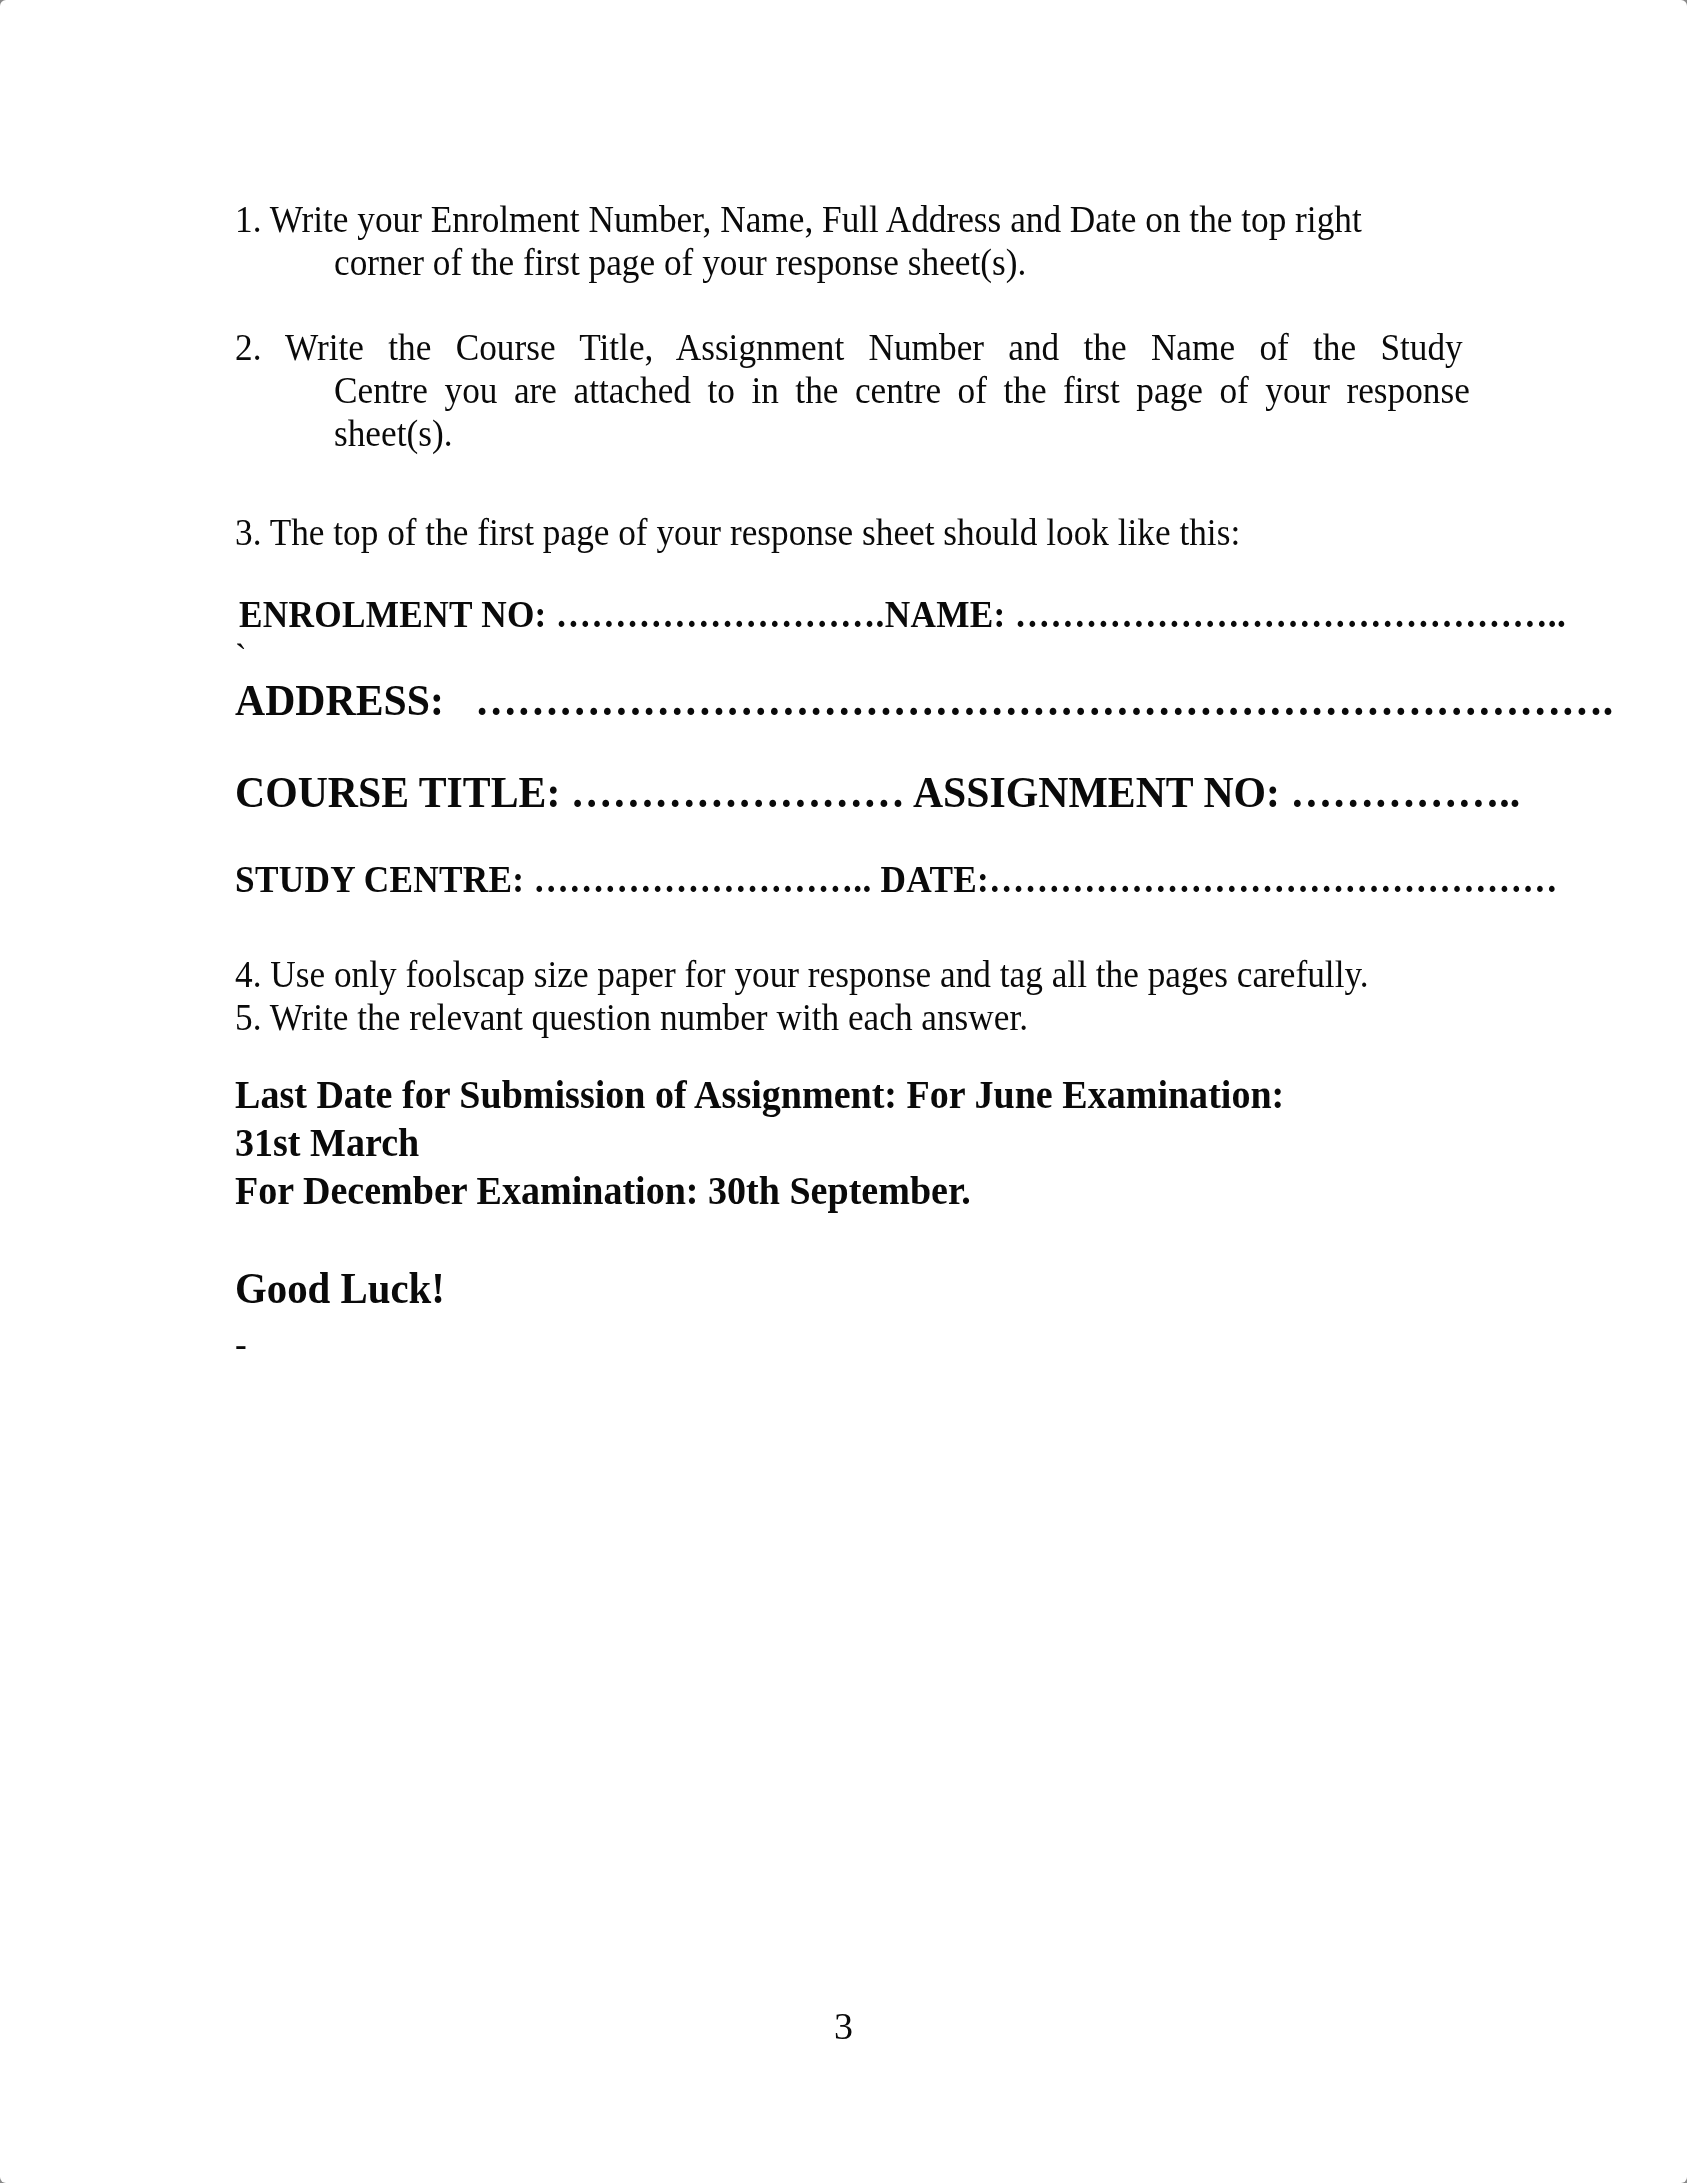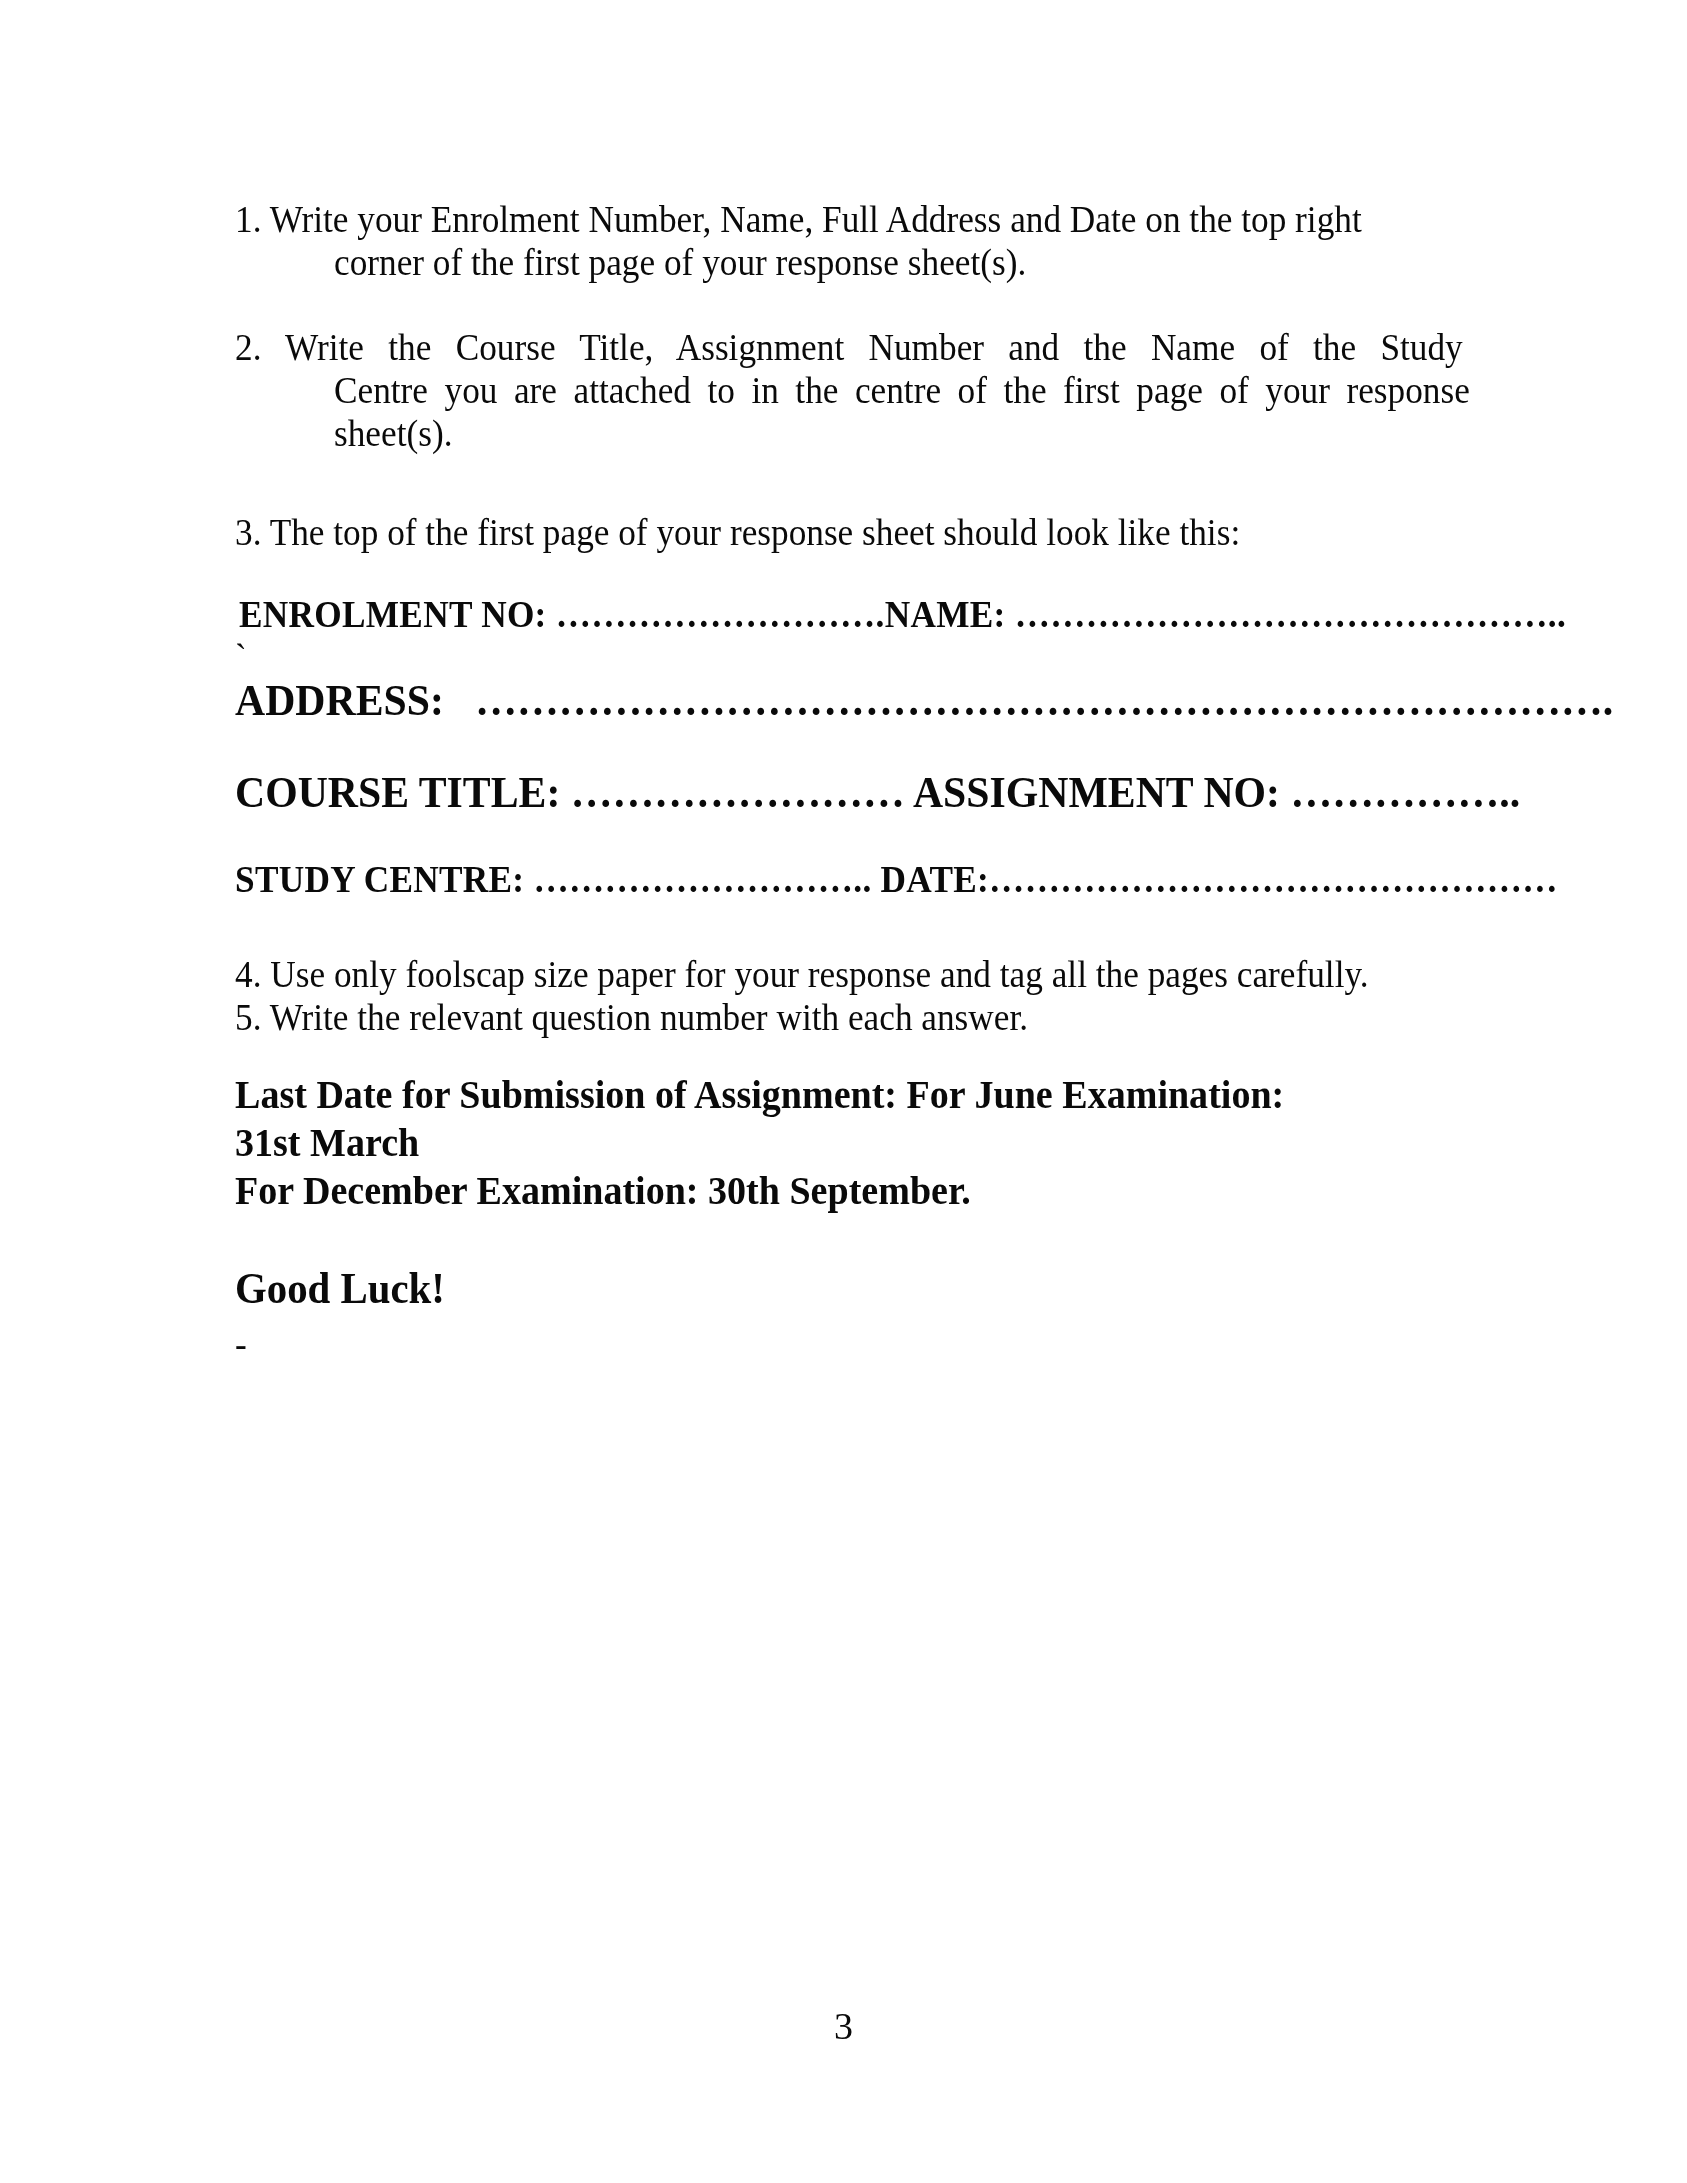--- a/index.html
+++ b/index.html
@@ -4,20 +4,21 @@
 <style>
   html, body { margin: 0; padding: 0; background: #888; }
   .page {
     position: relative;
     width: 1687px;
     height: 2183px;
     background: #ffffff;
     color: #000000;
     font-family: "Liberation Serif", "DejaVu Serif", serif;
     overflow: hidden;
+    border-radius: 6px;
   }
   .line {
     position: absolute;
     left: 235px;
     width: 1323px;
     transform: scaleX(0.928);
     transform-origin: left top;
     font-size: 38px;
     line-height: 43px;
     white-space: pre;

